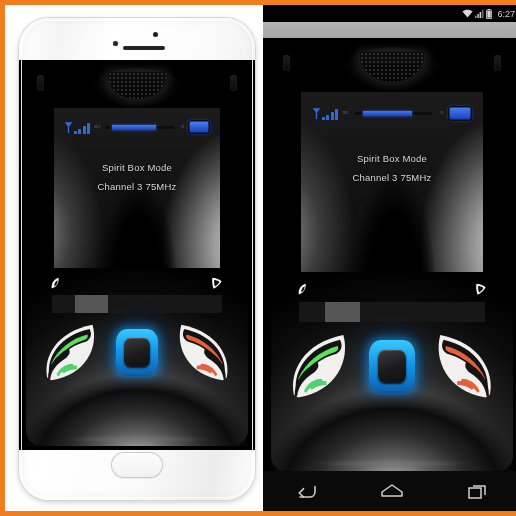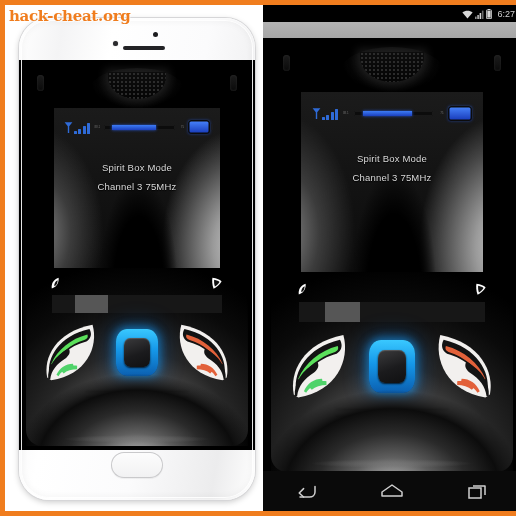--- a/index.html
+++ b/index.html
@@ -42,21 +42,21 @@
 
   .ip-home{position:absolute;left:50%;margin-left:-26px;bottom:22px;width:52px;height:26px;
      border-radius:13px;background:linear-gradient(180deg,#fdfdfd,#f1f1f2);
      box-shadow:inset 0 0 0 1px #c9c9cb,0 1px 1px rgba(0,0,0,.06);}
 
   
   .right-pane{position:absolute;left:258px;top:0;width:258px;height:506px;overflow:hidden;background:#000;}
 
   .statusbar{position:absolute;left:0;top:0;width:258px;height:17px;background:#000;
      display:flex;align-items:center;justify-content:flex-end;padding-right:6px;box-sizing:border-box;}
-  .sb-icons{display:flex;align-items:flex-end;gap:2px;}
+  .sb-icons{display:flex;align-items:center;gap:2px;}
   .sb-time{color:#cfcfcf;font-size:9px;margin-left:3px;letter-spacing:0;font-family:"Liberation Sans",sans-serif;}
 
   .actionbar{position:absolute;left:0;top:17px;width:258px;height:16px;
      background:linear-gradient(180deg,#b3b3b3,#a6a6a6);}
 
   .and-screen{position:absolute;left:0;top:33px;width:258px;height:438px;background:#000;overflow:hidden;}
 
   .navbar{position:absolute;left:0;bottom:0;width:258px;height:40px;background:#0a0a0a;
      display:flex;align-items:center;justify-content:space-around;}
   .nav-ico{width:34px;height:26px;display:flex;align-items:center;justify-content:center;}
@@ -152,21 +152,20 @@
      background:radial-gradient(ellipse 72% 120% at 50% 118%, #d8d8d8 0%, #9d9d9d 12%, #5e5e5e 26%, #2a2a2a 44%, #0c0c0c 62%, rgba(0,0,0,0) 76%);
      pointer-events:none;}
   .hs-chin-shine{position:absolute;left:16%;bottom:3%;width:68%;height:8%;border-radius:50%;
      background:radial-gradient(ellipse at 50% 50%, rgba(120,120,120,.55), rgba(0,0,0,0) 70%);}
 </style>
 </head>
 <body>
 
 <div id="root">
 
-  <div class="watermark">hack-cheat.org</div>
 
   <div class="left-pane">
     <div class="iphone">
 
       <div class="ip-side l ip-btn-sil"></div>
       <div class="ip-side l ip-btn-up"></div>
       <div class="ip-side l ip-btn-dn"></div>
 
       <div class="ip-cam2"></div>
       <div class="ip-cam"></div>

